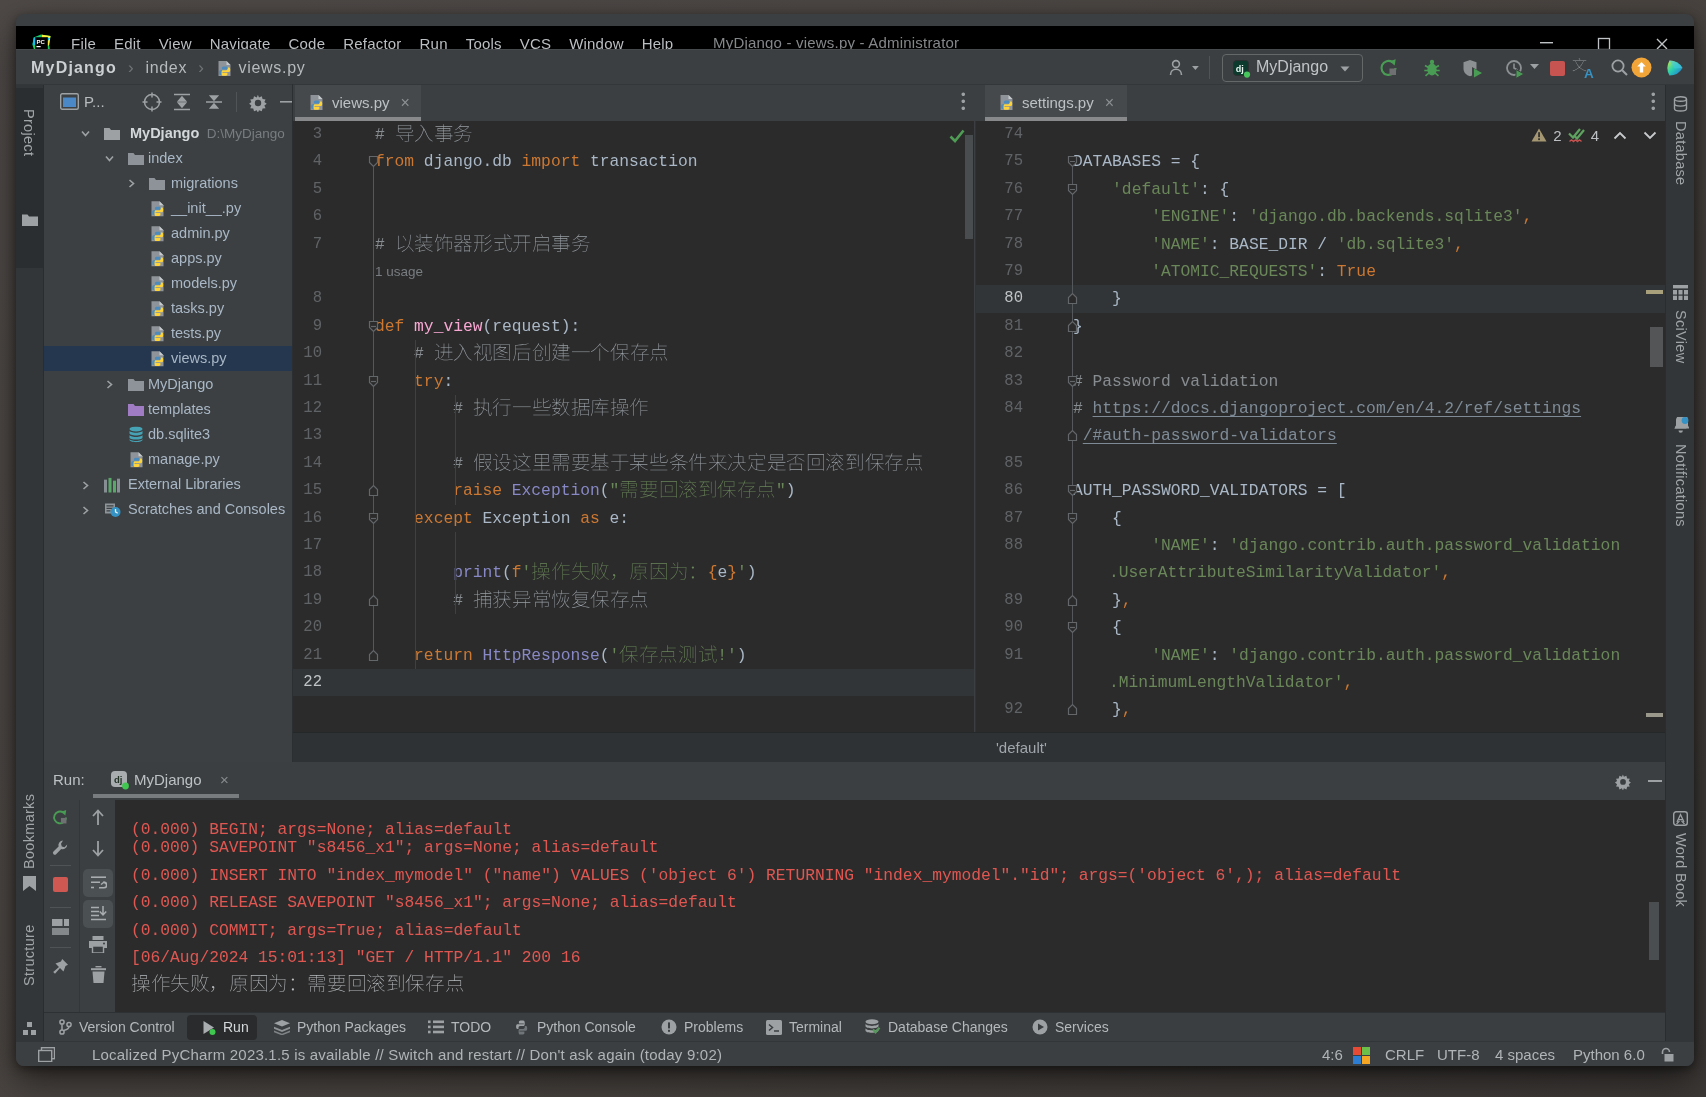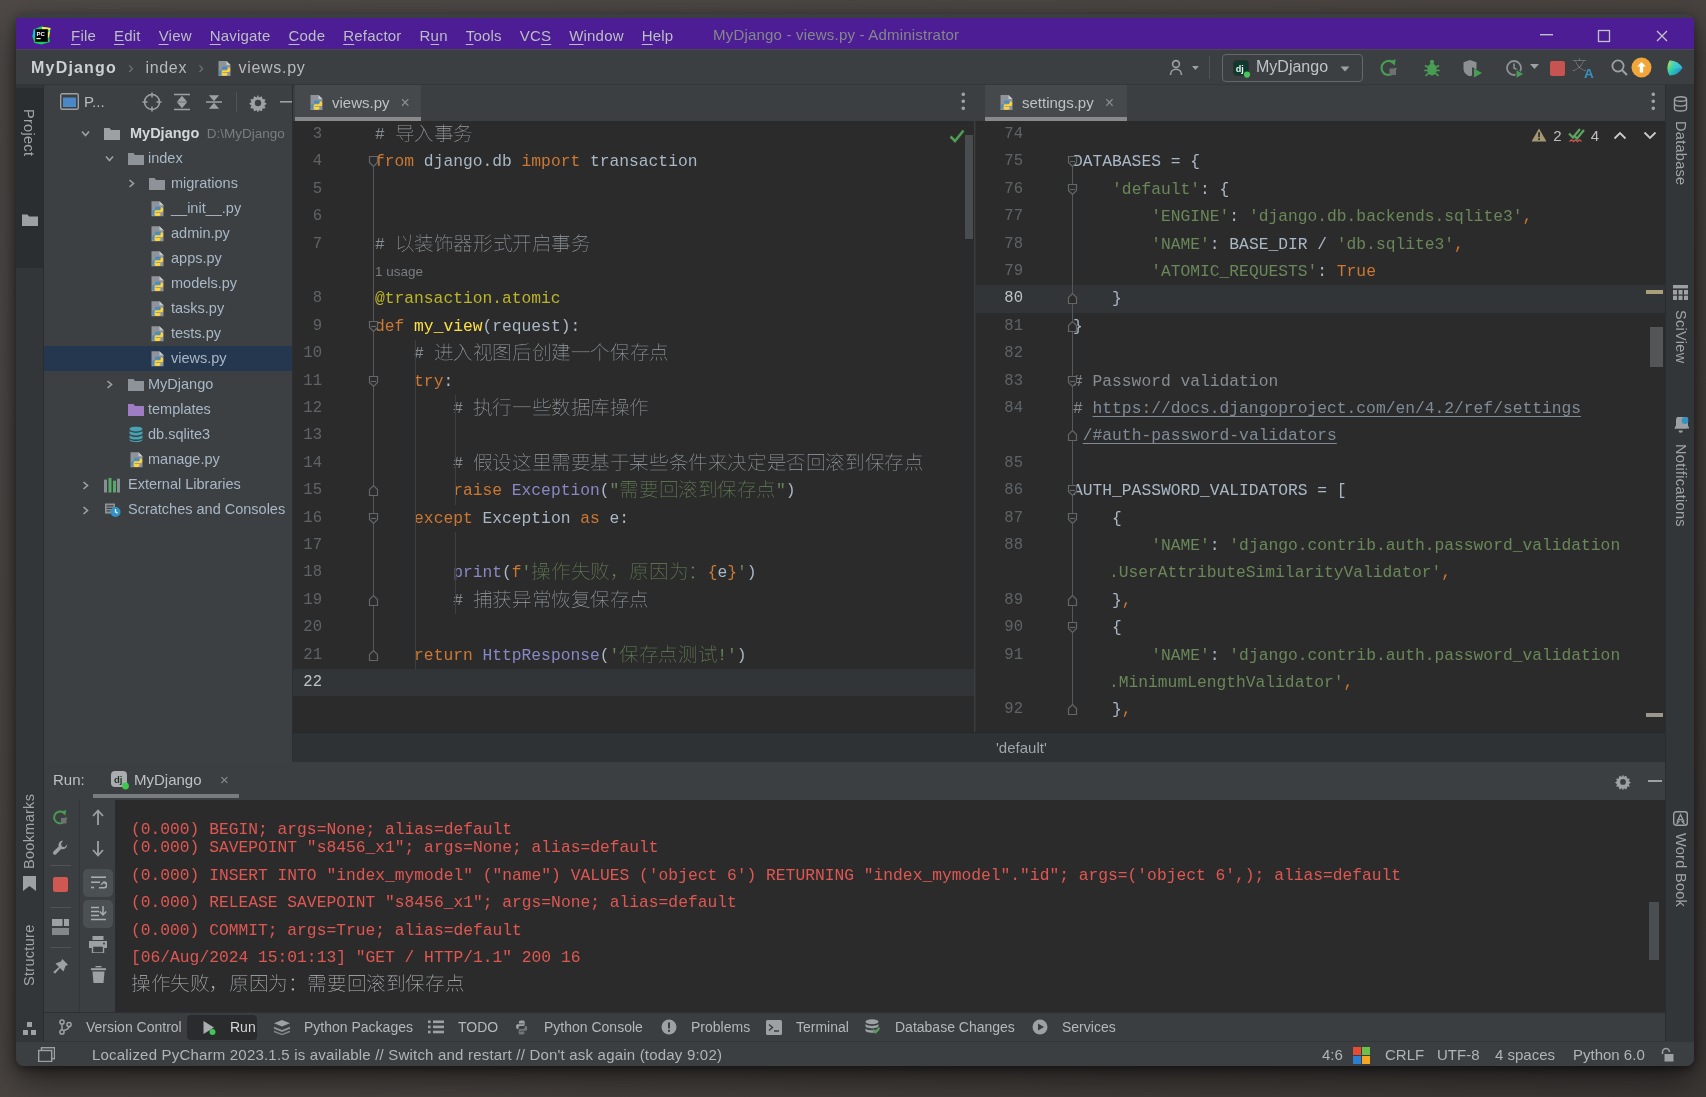--- a/index.html
+++ b/index.html
@@ -2,21 +2,21 @@
 <html><head><meta charset="utf-8"><style>
 *{margin:0;padding:0;box-sizing:border-box}
 html,body{width:1706px;height:1097px;overflow:hidden}
 body{background:linear-gradient(140deg,#4e4947 0%,#48433f 55%,#3c3836 100%);font-family:"Liberation Sans",sans-serif;-webkit-font-smoothing:antialiased}
 .win{position:absolute;left:16px;top:14px;width:1678px;height:1052px;background:#3c3f41;border-radius:8px;overflow:hidden;box-shadow:0 14px 34px rgba(0,0,0,.55),0 3px 10px rgba(0,0,0,.4)}
 .abs{position:absolute}
 svg{display:block}
 svg.k{display:inline-block;width:19.6px;height:20px;vertical-align:-4px;fill:currentColor}
 svg.ki{display:inline-block;vertical-align:middle}
 
-#titlebar{position:absolute;left:0;top:4px;width:1678px;height:35px;background:#4c1d95;color:#bbbfc2;font-size:15px}
+#titlebar{position:absolute;left:0;top:12px;width:1678px;height:35px;background:#000000;color:#bbbfc2;font-size:15px}
 #menus{position:absolute;left:46px;top:0;height:35px;display:flex;align-items:center}
 #menus span{padding:0 9px;letter-spacing:.2px}
 #menus u{text-decoration-thickness:1px;text-underline-offset:2.5px}
 #wtitle{position:absolute;left:697px;top:8px;color:#85888a;font-size:15px;letter-spacing:.2px}
 
 #toolbar{position:absolute;left:0;top:35px;width:1678px;height:35px;background:#3c3f41;border-top:1px solid #474a4c;color:#b6babd;font-size:16px}
 #crumbs{position:absolute;left:15px;top:7px;display:flex;align-items:center;height:22px;letter-spacing:.7px}
 .crumbsep{font-size:17px;margin:0 11px;color:#6f7477}
 
 #lstripe{position:absolute;left:0;top:70px;width:28px;height:957px;background:#333638;border-right:1px solid #2a2d2f}
@@ -36,29 +36,29 @@
 .kebab{position:absolute;top:7px;color:#9da1a4;font-size:13px;line-height:7px;text-align:center}
 #edL{position:absolute;left:277px;top:107px;width:681px;height:611px;background:#2b2b2b;overflow:hidden}
 #edR{position:absolute;left:959px;top:107px;width:690px;height:611px;background:#2b2b2b;overflow:hidden;border-left:1px solid #323232}
 #defbar{position:absolute;left:277px;top:718px;width:1372px;height:30px;background:#2f3234;border-top:1px solid #252829;color:#9fa6ac;font-size:15px}
 .code{font-family:"Liberation Mono",monospace;font-size:16.3px;line-height:27.4px;white-space:pre}
 .crow{position:absolute;left:0;width:100%;height:27.4px;white-space:pre}
 .lnum{position:absolute;font-family:"Liberation Mono",monospace;font-size:15.6px;color:#606366;text-align:right;width:40px}
 .cline{position:absolute;background:#323537;width:100%;height:27.4px}
 .lnk{color:#7e8b97;text-decoration:underline;text-underline-offset:3px}
 .kw{color:#cc7832}.str{color:#6a8759}.cm{color:#878c90}
-.cm svg.k{fill:#9aa1a7}.fn{color:#fde047}.dec{color:#bbb529}.bi{color:#8888c6}.tx{color:#a9b7c6}
+.cm svg.k{fill:#9aa1a7}.fn{color:#f9a8d4}.dec{color:#bbb529}.bi{color:#8888c6}.tx{color:#a9b7c6}
 .fold{position:absolute;width:11px;height:13px}
 
 #runpanel{position:absolute;left:28px;top:748px;width:1621px;height:250px;background:#3c3f41}
 #runhead{position:absolute;left:28px;top:748px;width:1621px;height:38px;background:#3c3f41;color:#bcc1c4;font-size:15px}
 #console{position:absolute;left:99px;top:786px;width:1550px;height:212px;background:#2b2b2b}
 .conrow{position:absolute;white-space:pre;font-family:"Liberation Mono",monospace;font-size:16.3px;line-height:27.4px;color:#e05752}
 #bottombar{position:absolute;left:28px;top:998px;width:1621px;height:29px;background:#3b3e40;border-top:1px solid #2e3133;color:#b4b8bb;font-size:14px}
-.bbitem{position:absolute;top:0;height:28px;display:flex;align-items:center;gap:14px}
+.bbitem{position:absolute;top:0;height:28px;display:flex;align-items:center;gap:7px}
 #statusbar{position:absolute;left:0;top:1027px;width:1678px;height:25px;background:#3c3f41;border-top:1px solid #333638;color:#b0b4b7;font-size:15px}
 .sb{position:absolute;top:3.5px;white-space:nowrap}
 </style></head><body>
 <svg width="0" height="0" style="position:absolute">
     <defs>
       <path id="u4E00" d="M10 95H191V101H10Z"></path>
       <path id="u4E2A" d="M103 10 108 12Q98 29 83 45Q68 62 50 76Q33 89 14 99Q13 98 12 97Q11 95 9 95Q28 85 46 72Q63 58 78 42Q93 26 103 10ZM102 18Q112 34 125 47Q138 61 155 72Q171 84 191 95Q190 95 189 97Q188 98 187 99Q167 88 150 76Q134 64 121 50Q108 36 97 20ZM97 63H103V190H97Z"></path>
       <path id="u4E3A" d="M18 59H174V65H18ZM172 59H177Q177 59 177 60Q177 61 177 62Q177 63 177 64Q176 95 175 116Q173 138 172 151Q170 165 168 172Q166 180 163 183Q160 186 157 187Q154 188 150 188Q145 188 136 188Q127 188 118 187Q118 185 117 184Q117 182 116 181Q127 182 136 182Q145 182 149 182Q152 182 154 182Q156 181 158 180Q160 177 162 170Q164 162 166 149Q168 135 169 114Q170 92 172 61ZM87 10H93V31Q93 44 92 60Q91 75 87 92Q83 108 75 125Q67 141 53 158Q38 174 17 188Q16 187 15 187Q15 186 14 185Q13 184 12 184Q34 170 48 154Q61 138 70 122Q78 106 82 90Q85 74 86 59Q87 44 87 31ZM38 19 42 16Q49 23 56 31Q62 39 66 45L61 49Q59 45 55 39Q51 34 46 29Q42 23 38 19ZM103 99 108 96Q114 102 120 109Q126 117 131 124Q136 131 139 136L134 140Q131 134 126 127Q121 120 115 112Q109 105 103 99Z"></path>
       <path id="u4E8B" d="M96 10H102V179Q102 184 101 186Q99 189 95 189Q92 190 84 190Q76 191 64 191Q64 189 63 188Q62 186 61 184Q68 184 75 184Q81 184 85 184Q90 184 92 184Q94 184 95 183Q96 182 96 179ZM15 29H186V35H15ZM42 56V75H160V56ZM36 50H166V81H36ZM30 101H168V168H163V106H30ZM12 126H189V132H12ZM27 152H165V158H27Z"></path>
       <path id="u4E8E" d="M12 92H188V98H12ZM99 27H105V177Q105 182 103 185Q101 187 96 188Q92 189 83 189Q74 189 58 189Q58 188 58 187Q57 186 57 185Q56 184 56 183Q65 183 72 183Q80 183 85 183Q91 183 93 183Q96 183 97 182Q99 180 99 177ZM26 26H174V32H26Z"></path>
@@ -546,21 +546,20 @@
           </svg><svg class="k" viewBox="0 0 200 200">
             <use href="#u5F00"></use>
           </svg><svg class="k" viewBox="0 0 200 200">
             <use href="#u542F"></use>
           </svg><svg class="k" viewBox="0 0 200 200">
             <use href="#u4E8B"></use>
           </svg><svg class="k" viewBox="0 0 200 200">
             <use href="#u52A1"></use>
           </svg></span></div>
 <div class="crow code" style="top:137.0px;left:82px"><span style="color:#787d81;font-family:Liberation Sans;font-size:13.5px">1 usage</span></div>
-<div class="crow code" style="top:164.4px;left:82px"><span class="dec">@transaction.atomic</span></div>
 <div class="crow code" style="top:191.8px;left:82px"><span class="kw">def </span><span class="fn">my_view</span><span class="tx">(request):</span></div>
 <div class="crow code" style="top:219.2px;left:82px"><span class="cm">    # <svg class="k" viewBox="0 0 200 200">
             <use href="#u8FDB"></use>
           </svg><svg class="k" viewBox="0 0 200 200">
             <use href="#u5165"></use>
           </svg><svg class="k" viewBox="0 0 200 200">
             <use href="#u89C6"></use>
           </svg><svg class="k" viewBox="0 0 200 200">
             <use href="#u56FE"></use>
           </svg><svg class="k" viewBox="0 0 200 200">

